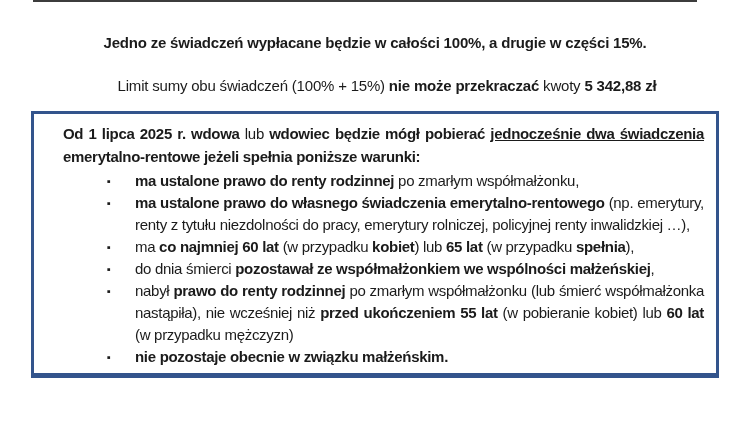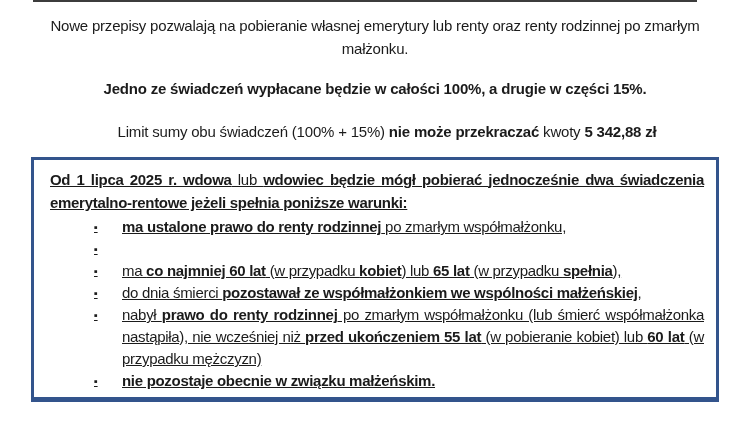--- a/index.html
+++ b/index.html
@@ -23,23 +23,22 @@
   .intro{width:692px;margin:0 auto;}
   .split{margin-top:17px;}
   .limit{margin-top:20px;padding-left:24px;}
   .warning{margin-top:1px;font-size:13.2px;line-height:20px;letter-spacing:-0.1px;}
   .b{font-weight:700;}
   .u{text-decoration:underline;}
   .box{
     margin:14px 31px 0 31px;
     border:3px solid #33548C;
     border-bottom-width:5px;
-    padding:8px 12px 5px 16px;
+    padding:8px 12px 5px 29px;
     box-sizing:border-box;
-    text-decoration:underline;
   }
   .box-heading{
     font-size:15px;line-height:23px;letter-spacing:-0.3px;
     text-align:justify;
   }
   ul.cond{
     list-style:none;margin:2px 0 0 0;padding:0;
   }
   ul.cond li{
     display:flex;
@@ -53,36 +52,36 @@
   }
   .li-text{flex:1;text-align:justify;}
 </style>
 </head>
 <body>
 
 <div class="top-rule"></div>
 
 <div class="content">
 
-  <p class="center body-text intro"><span>Nowe przepisy pozwalają na pobieranie własnej emerytury lub renty oraz renty rodzinnej po zmarłym małżonku.</span></p>
 
   <p class="center body-text split"><span class="b">Jedno ze świadczeń wypłacane będzie w całości 100%, a drugie w części 15%.</span></p>
 
   <p class="center body-text limit"><span>Limit sumy obu świadczeń (100% + 15%) </span><span class="b">nie może przekraczać</span><span> kwoty </span><span class="b">5 342,88 zł</span></p>
 
 
   <div class="box">
     <p class="box-heading"><span class="b">Od 1 lipca 2025 r. wdowa</span><span> lub </span><span class="b">wdowiec będzie mógł pobierać </span><span class="b u">jednocześnie dwa świadczenia</span><span class="b"> emerytalno-rentowe jeżeli spełnia poniższe warunki:</span></p>
     <ul class="cond">
         <li>
           <span class="bullet">▪</span>
           <span class="li-text"><span class="b">ma ustalone prawo do renty rodzinnej</span><span> po zmarłym współmałżonku,</span></span>
         </li>
         <li>
           <span class="bullet">▪</span>
+          <span class="li-text"><span class="b">ma ustalone prawo do własnego świadczenia emerytalno-rentowego</span><span> (np. emerytury, renty z tytułu niezdolności do pracy, emerytury rolniczej, policyjnej renty inwalidzkiej …),</span></span>
         </li>
         <li>
           <span class="bullet">▪</span>
           <span class="li-text"><span>ma </span><span class="b">co najmniej 60 lat</span><span> (w przypadku </span><span class="b">kobiet</span><span>) lub </span><span class="b">65 lat</span><span> (w przypadku </span><span class="b">spełnia</span><span>),</span></span>
         </li>
         <li>
           <span class="bullet">▪</span>
           <span class="li-text"><span>do dnia śmierci </span><span class="b">pozostawał ze współmałżonkiem we wspólności małżeńskiej</span><span>,</span></span>
         </li>
         <li>

